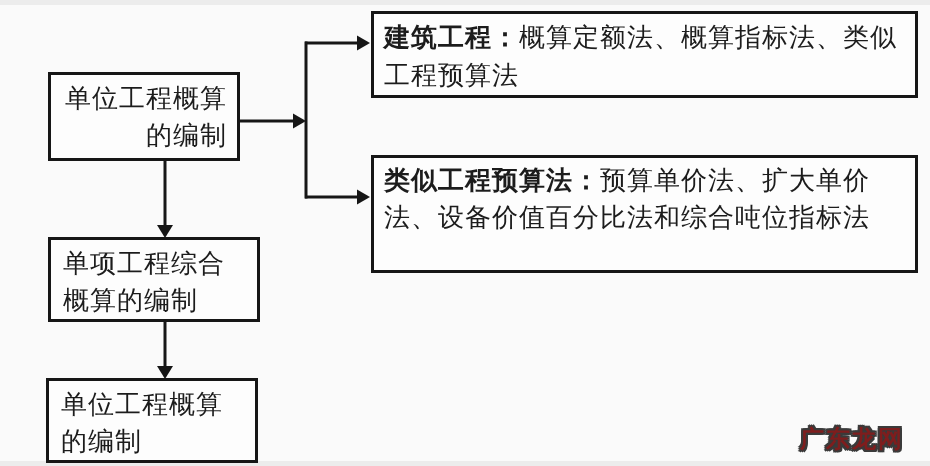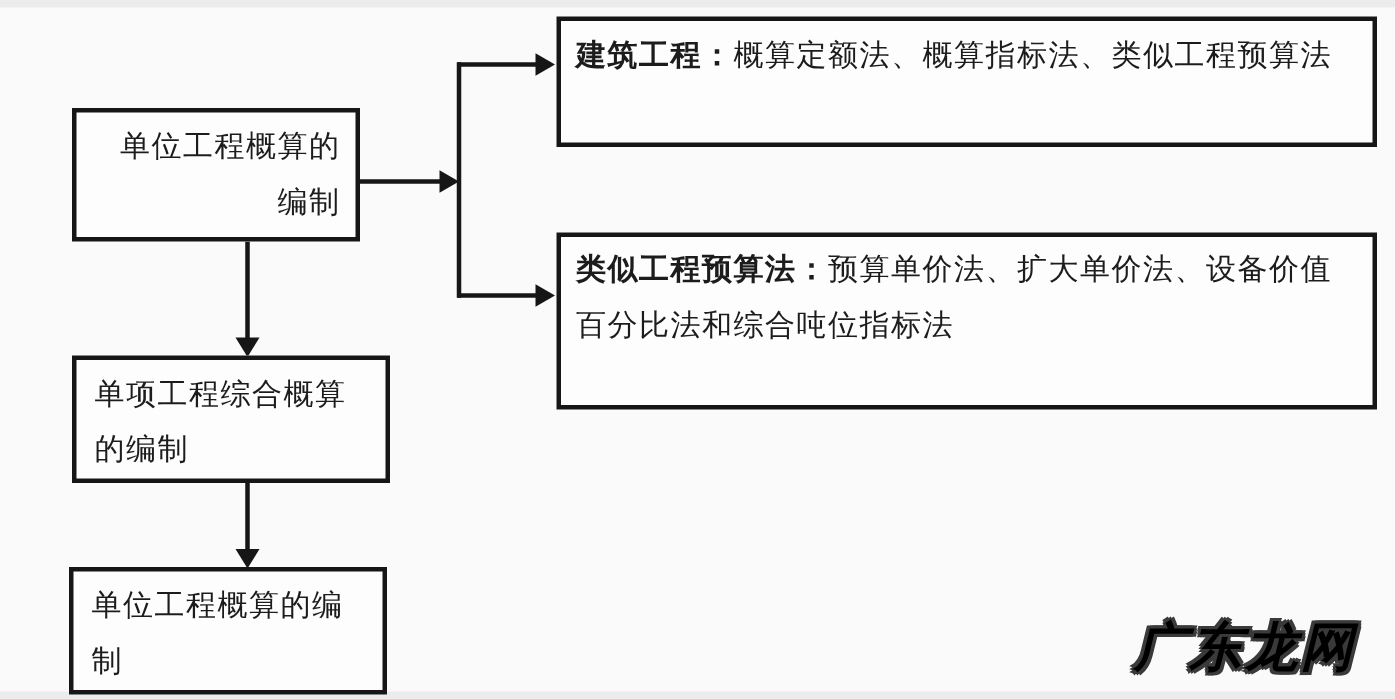--- a/index.html
+++ b/index.html
@@ -26,21 +26,21 @@
   .connectors{
     position:absolute;left:0;top:0;width:930px;height:466px;
   }
   .connectors line{stroke:var(--line);stroke-width:3;}
   .connectors polygon{fill:var(--line);}
   .node{
     position:absolute;
     background:var(--box-bg);
     border:3px solid var(--line);
     box-sizing:border-box;
-    font-size:20px;
+    font-size:26px;
     line-height:37px;
     letter-spacing:1px;
     word-break:break-all;
     overflow:hidden;
   }
   .node-left{
     width:212px;
     padding:5px 10px 4px 12px;
   }
   .node-a{left:48px;top:72px;width:192px;height:89px;text-align:right;}
@@ -50,30 +50,29 @@
     left:371px;width:547px;
     padding:4px 8px 4px 10px;
     line-height:38px;
   }
   .node-d{top:11px;height:87px;}
   .node-e{top:155px;height:118px;line-height:37px;}
   .node-label{font-weight:bold;}
   .watermark{
     position:absolute;
     right:26px;bottom:11px;
-    font-size:35px;
+    font-size:24px;
     font-weight:bold;
     letter-spacing:2px;
-    color:#000000;
+    color:#7f1d1d;
     text-shadow:
       -2px -2px 0 #3a3a3a, 2px -2px 0 #3a3a3a,
       -2px 2px 0 #3a3a3a, 2px 2px 0 #3a3a3a,
       -2px 0 0 #3a3a3a, 2px 0 0 #3a3a3a,
       0 -2px 0 #3a3a3a, 0 2px 0 #3a3a3a;
-    font-style: italic;
   }
 </style>
 </head>
 <body>
 
 <div class="stage">
 
   <div class="edge-strip top"></div>
   <div class="edge-strip bottom"></div>
 

